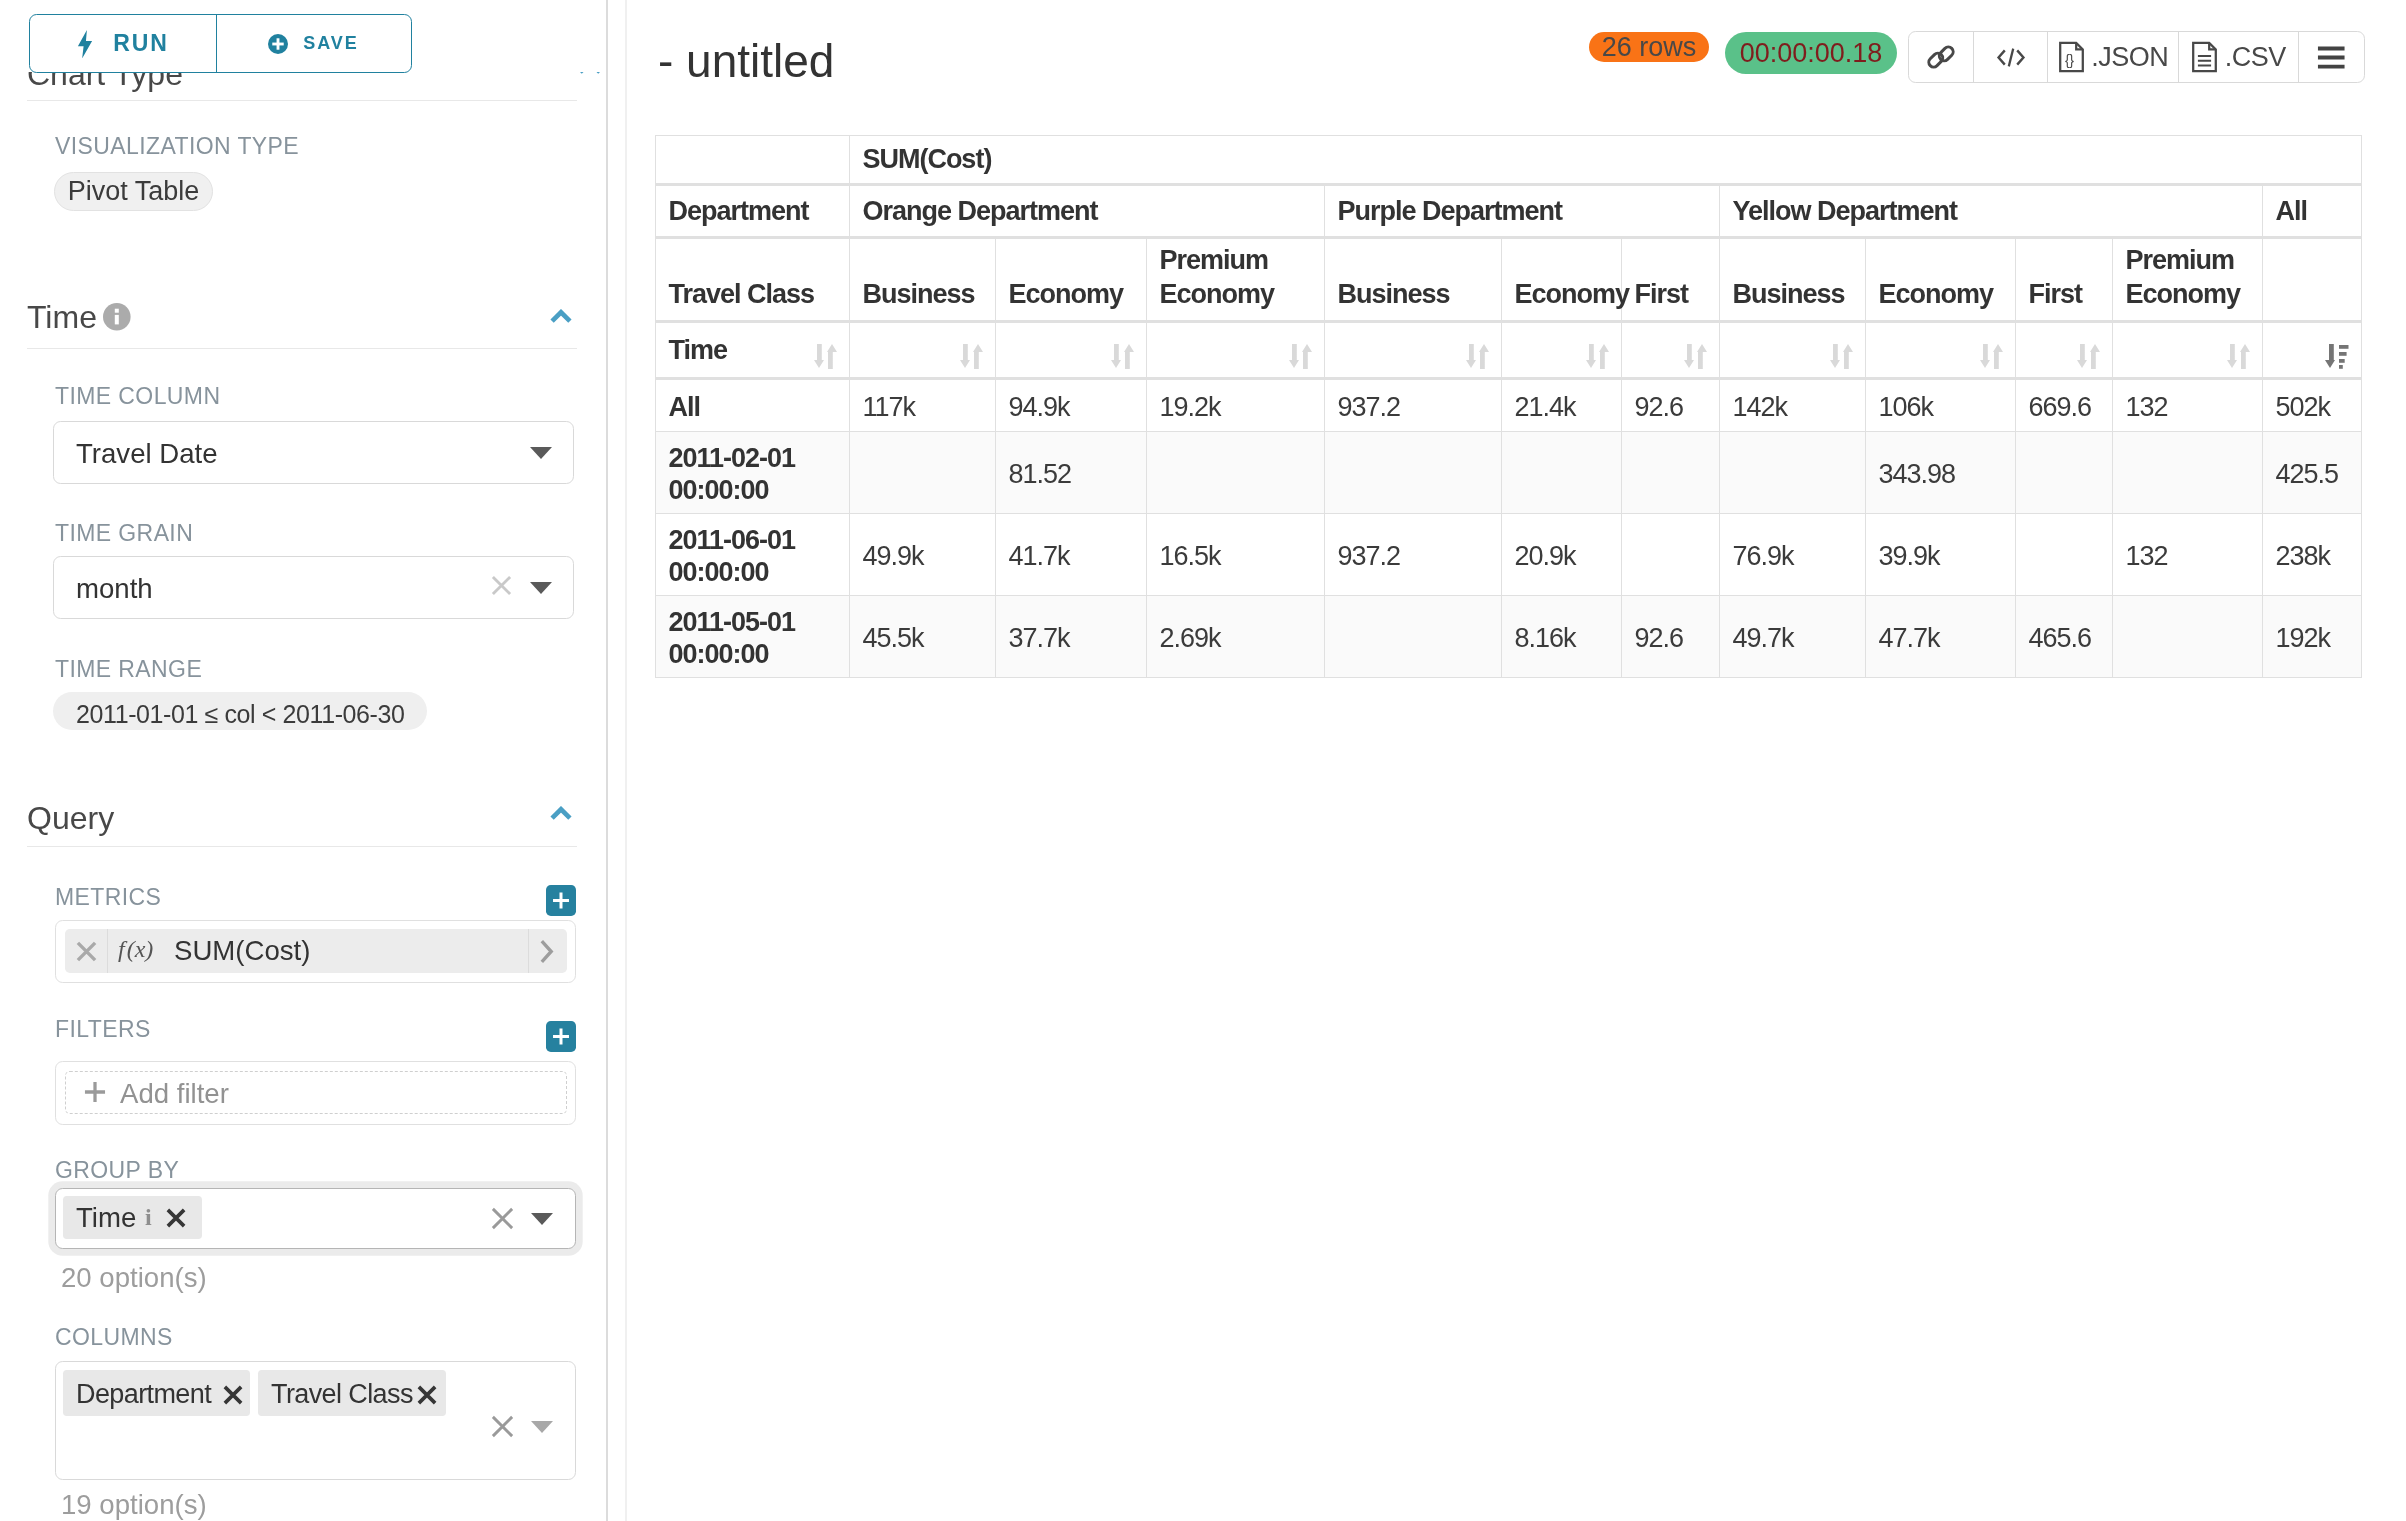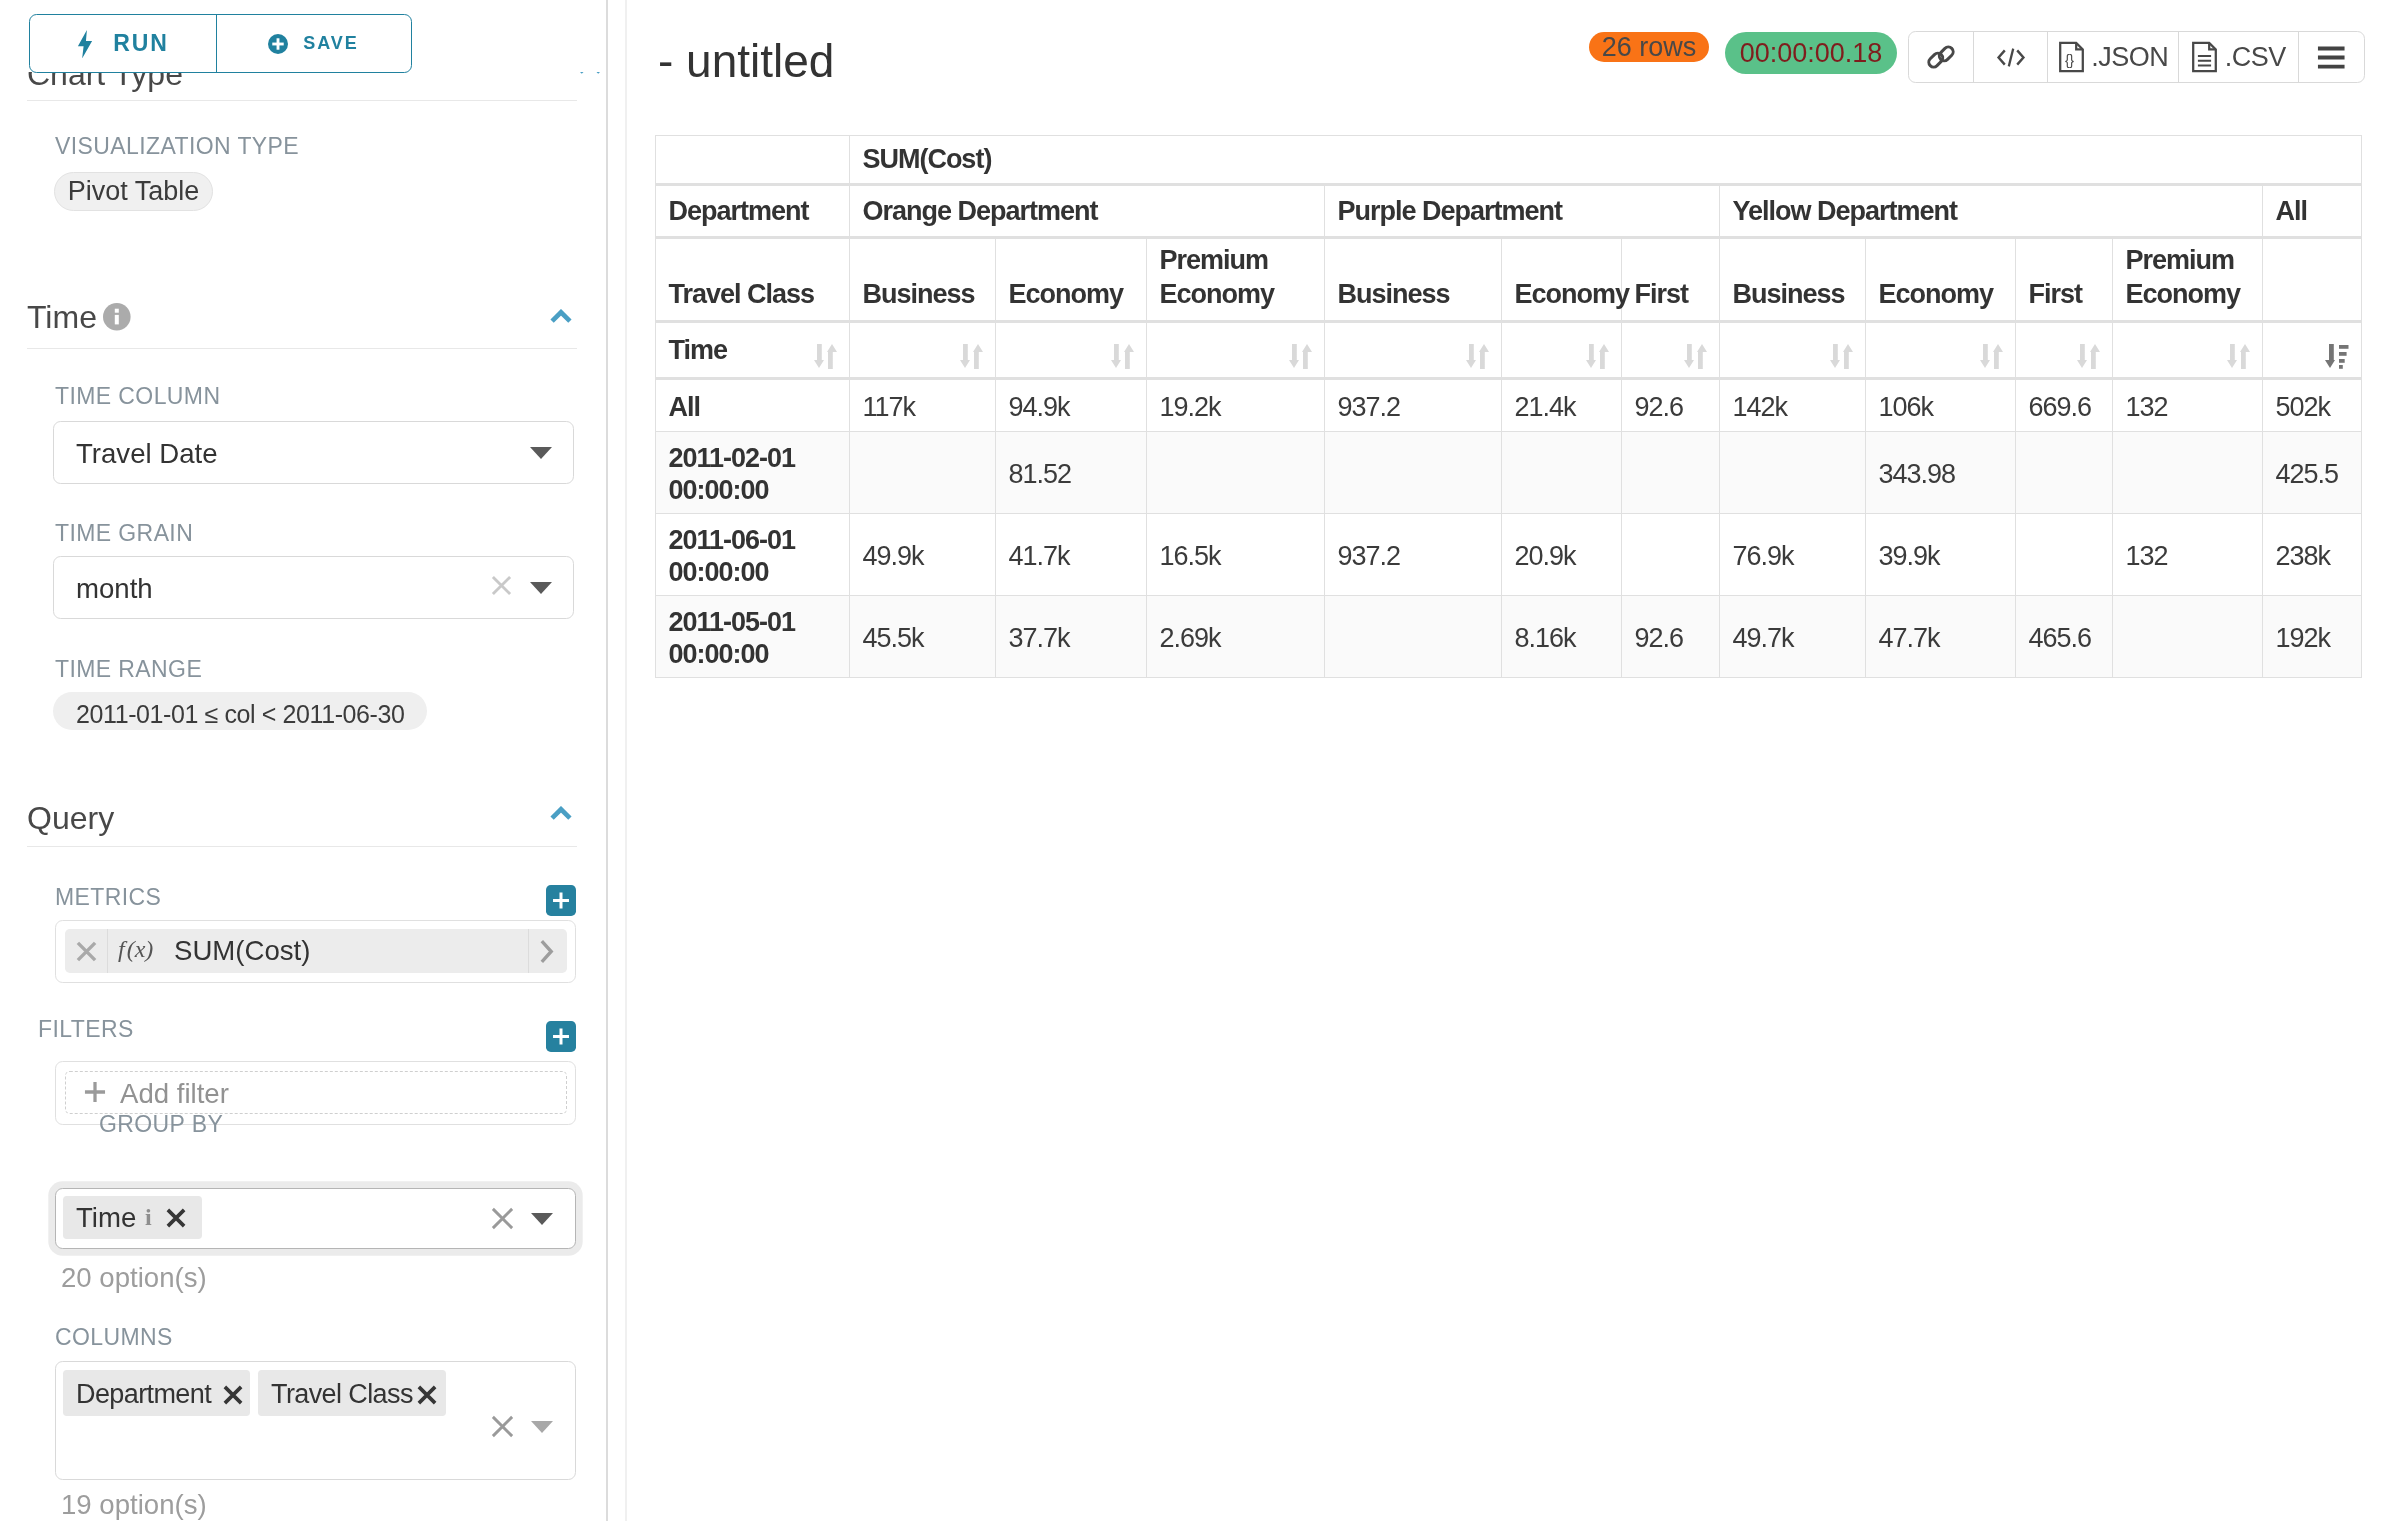--- a/index.html
+++ b/index.html
@@ -91,32 +91,32 @@
       <path d="M2 2 L20 20 M20 2 L2 20" stroke="#a9a9a9" stroke-width="3.6"></path>
     </svg>
 <div class="abs" style="left:107px;top:929px;width:1px;height:44px;background:#dcdcdc;"></div>
 <div class="abs" style="left:118px;top:936px;font-size:24px;color:#555;font-style:italic;font-family:'Liberation Serif',serif;">f (x)</div>
 <div class="abs" style="left:174px;top:935px;font-size:27.6px;color:#333;">SUM(Cost)</div>
 <div class="abs" style="left:528px;top:929px;width:1px;height:44px;background:#dcdcdc;"></div>
 <svg class="abs" style="left:539px;top:938px;" width="15" height="27" viewBox="0 0 16 28">
       <path d="M3 3 L13 14 L3 25" stroke="#9d9d9d" stroke-width="3.6" fill="none"></path>
     </svg>
 
-<div class="abs label" style="left:38px;top:1016px;">FILTERS</div>
+<div class="abs label" style="left:55px;top:1016px;">FILTERS</div>
 <div class="abs plusbtn" style="left:546px;top:1021px;"><svg width="30" height="31" viewBox="0 0 32 33">
         <path d="M16 8 V25 M7.5 16.5 H24.5" stroke="#fff" stroke-width="3.2"></path>
       </svg></div>
 <div class="abs" style="left:55px;top:1061px;width:521px;height:64px;border:1px solid #e0e0e0;border-radius:7.6px;"></div>
 <div class="abs" style="left:65px;top:1071px;width:502px;height:43px;border:1px dashed #cfcfcf;border-radius:4.8px;"></div>
 <svg class="abs" style="left:84px;top:1081px;" width="22" height="22" viewBox="0 0 23 23">
       <path d="M11.5 1 V22 M1 11.5 H22" stroke="#9a9a9a" stroke-width="3.4"></path>
     </svg>
 <div class="abs" style="left:120px;top:1078px;font-size:27.6px;color:#929292;">Add filter</div>
 
-<div class="abs label" style="left:55px;top:1111px;margin-left:44px;">GROUP BY</div>
+<div class="abs label" style="left:55px;top:1157px;">GROUP BY</div>
 <div class="abs" style="left:55px;top:1188px;width:521px;height:61px;border:1.9px solid #b5b5b5;border-radius:7.6px;background:#fff;box-shadow:0 0 0 6.7px #ebebeb;"></div>
 <div class="abs pillgray" style="left:63px;top:1196px;width:139px;height:43px;"></div>
 <div class="abs" style="left:76px;top:1202px;font-size:27.6px;color:#333;">Time</div>
 <div class="abs" style="left:145px;top:1204px;font-size:24px;color:#8e8e8e;font-weight:700;font-family:'Liberation Serif',serif;">i</div>
 <svg class="abs" style="left:165px;top:1207px;" width="22" height="22" viewBox="0 0 23 23">
       <path d="M3 3 L20 20 M20 3 L3 20" stroke="#363636" stroke-width="3.8"></path>
     </svg>
 <svg class="abs" style="left:490px;top:1206px;" width="25" height="25" viewBox="0 0 26 26">
       <path d="M3 3 L23 23 M23 3 L3 23" stroke="#9a9a9a" stroke-width="3"></path>
     </svg>

